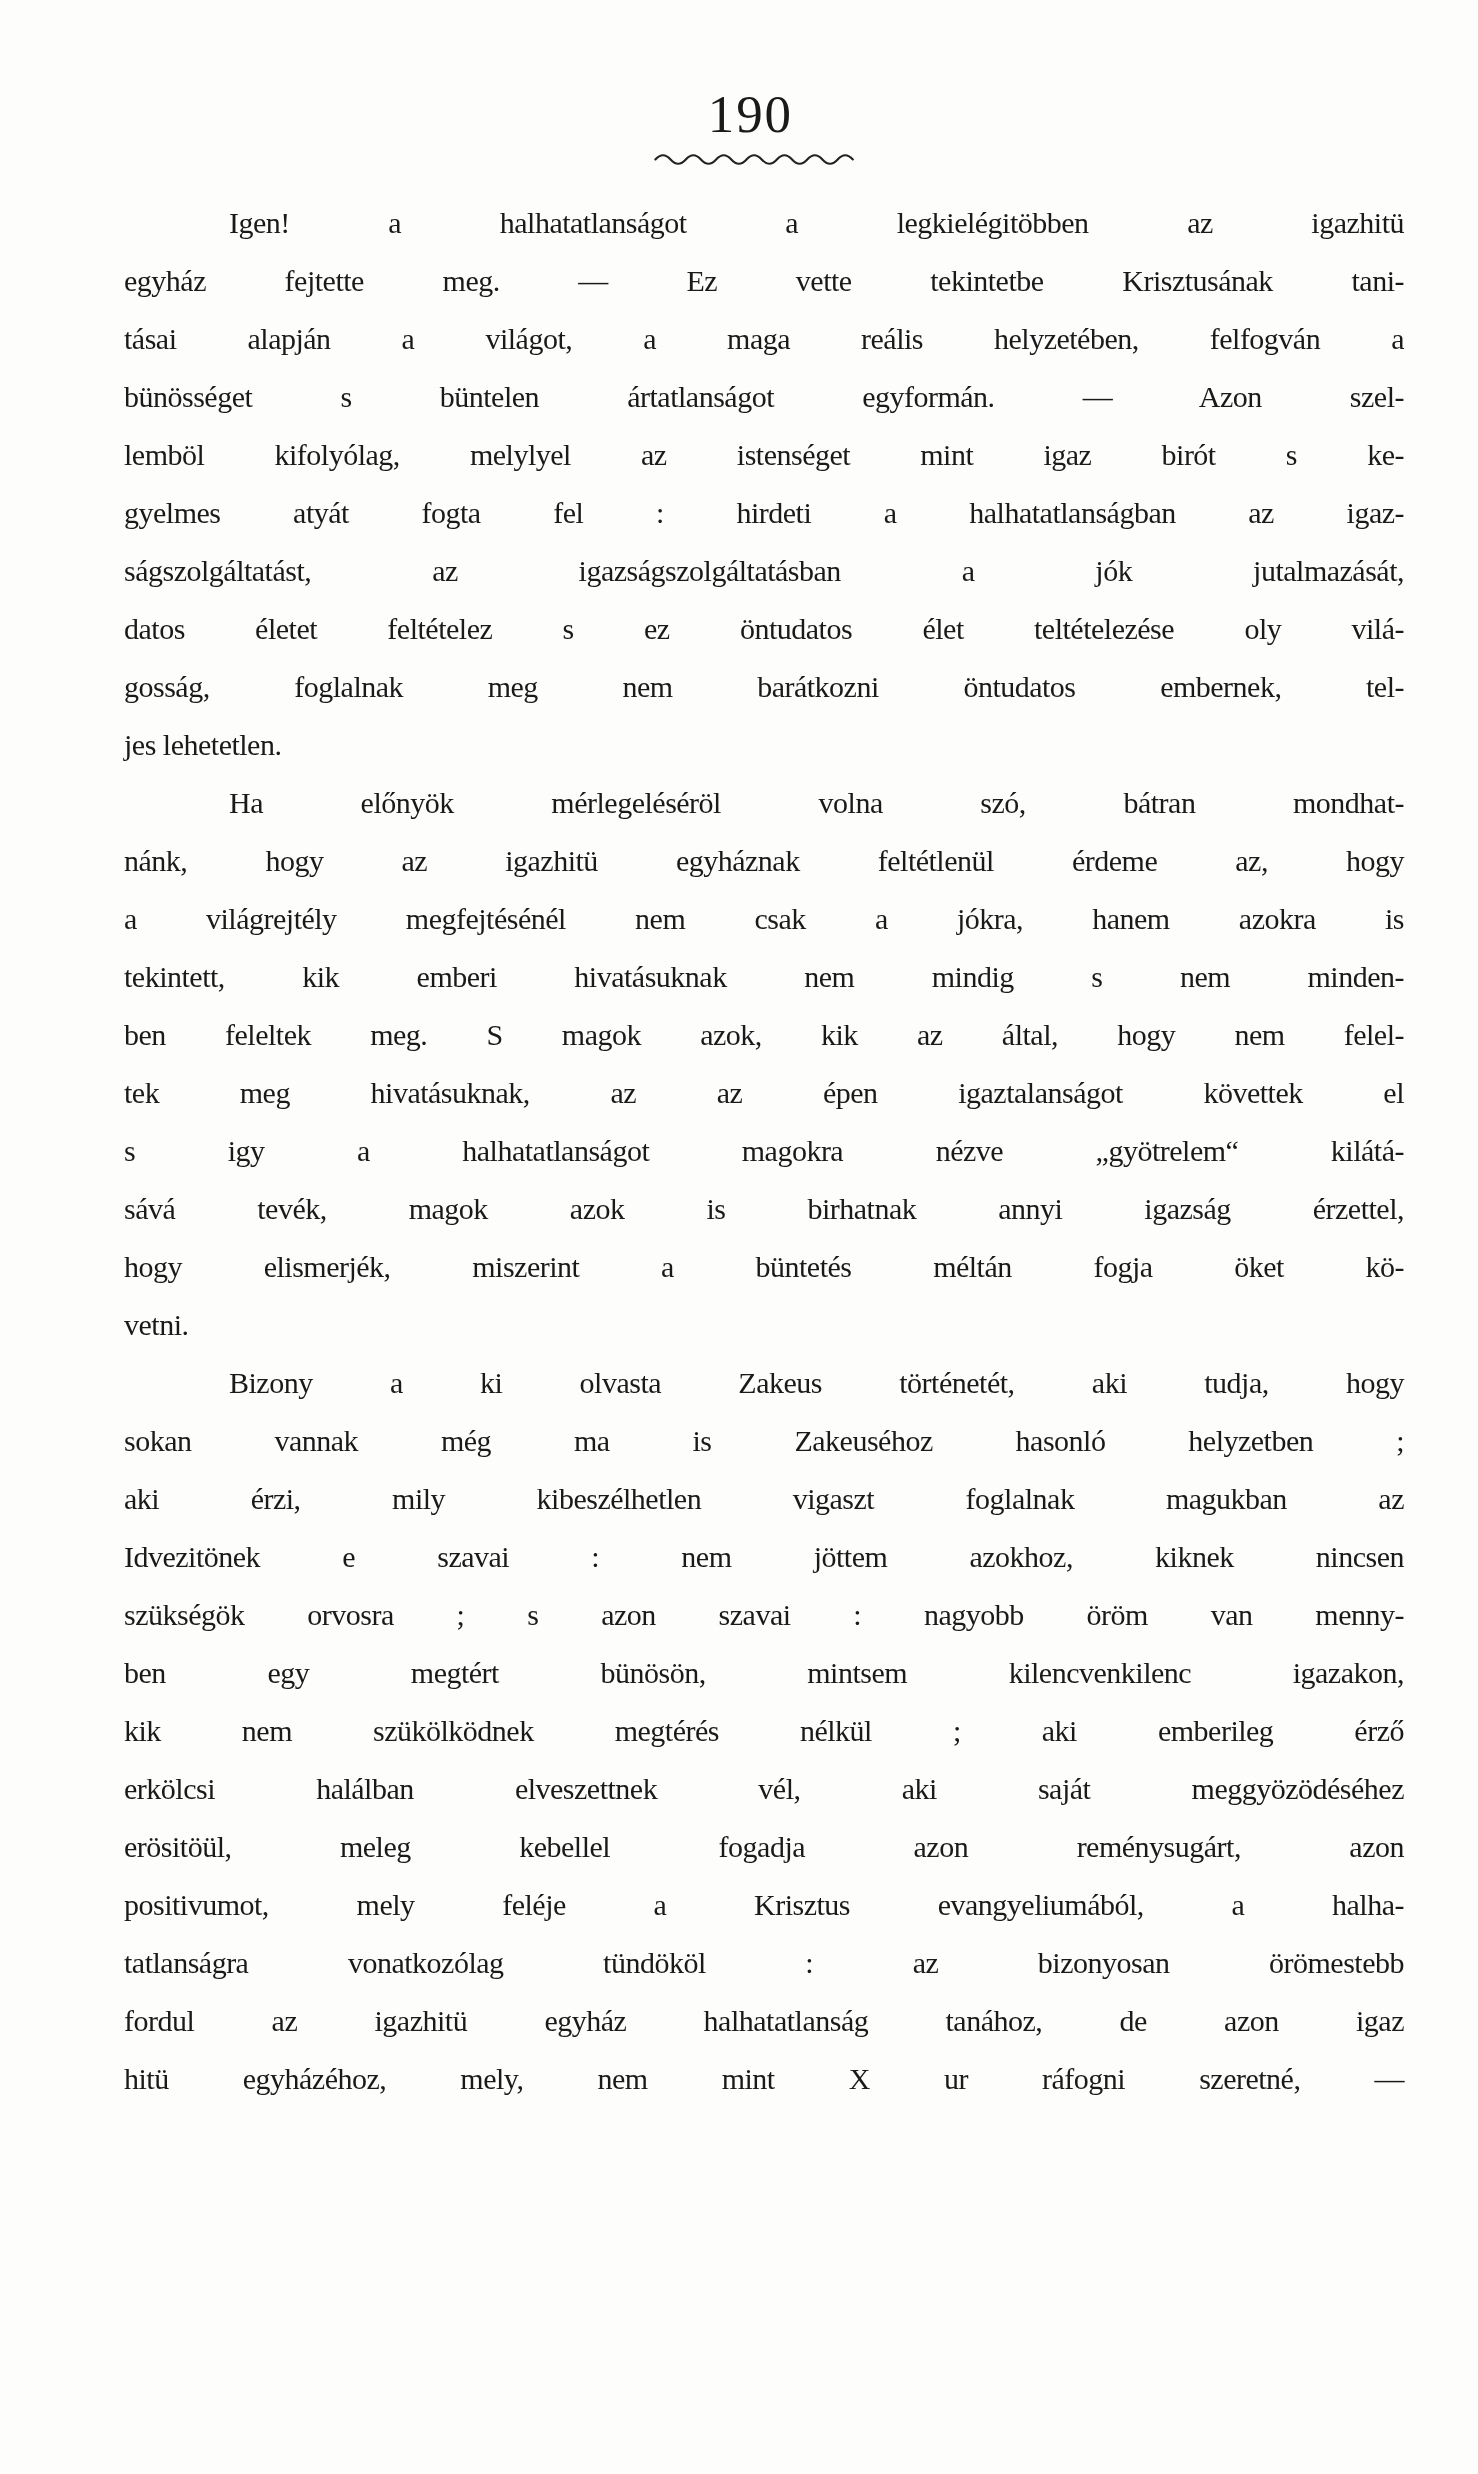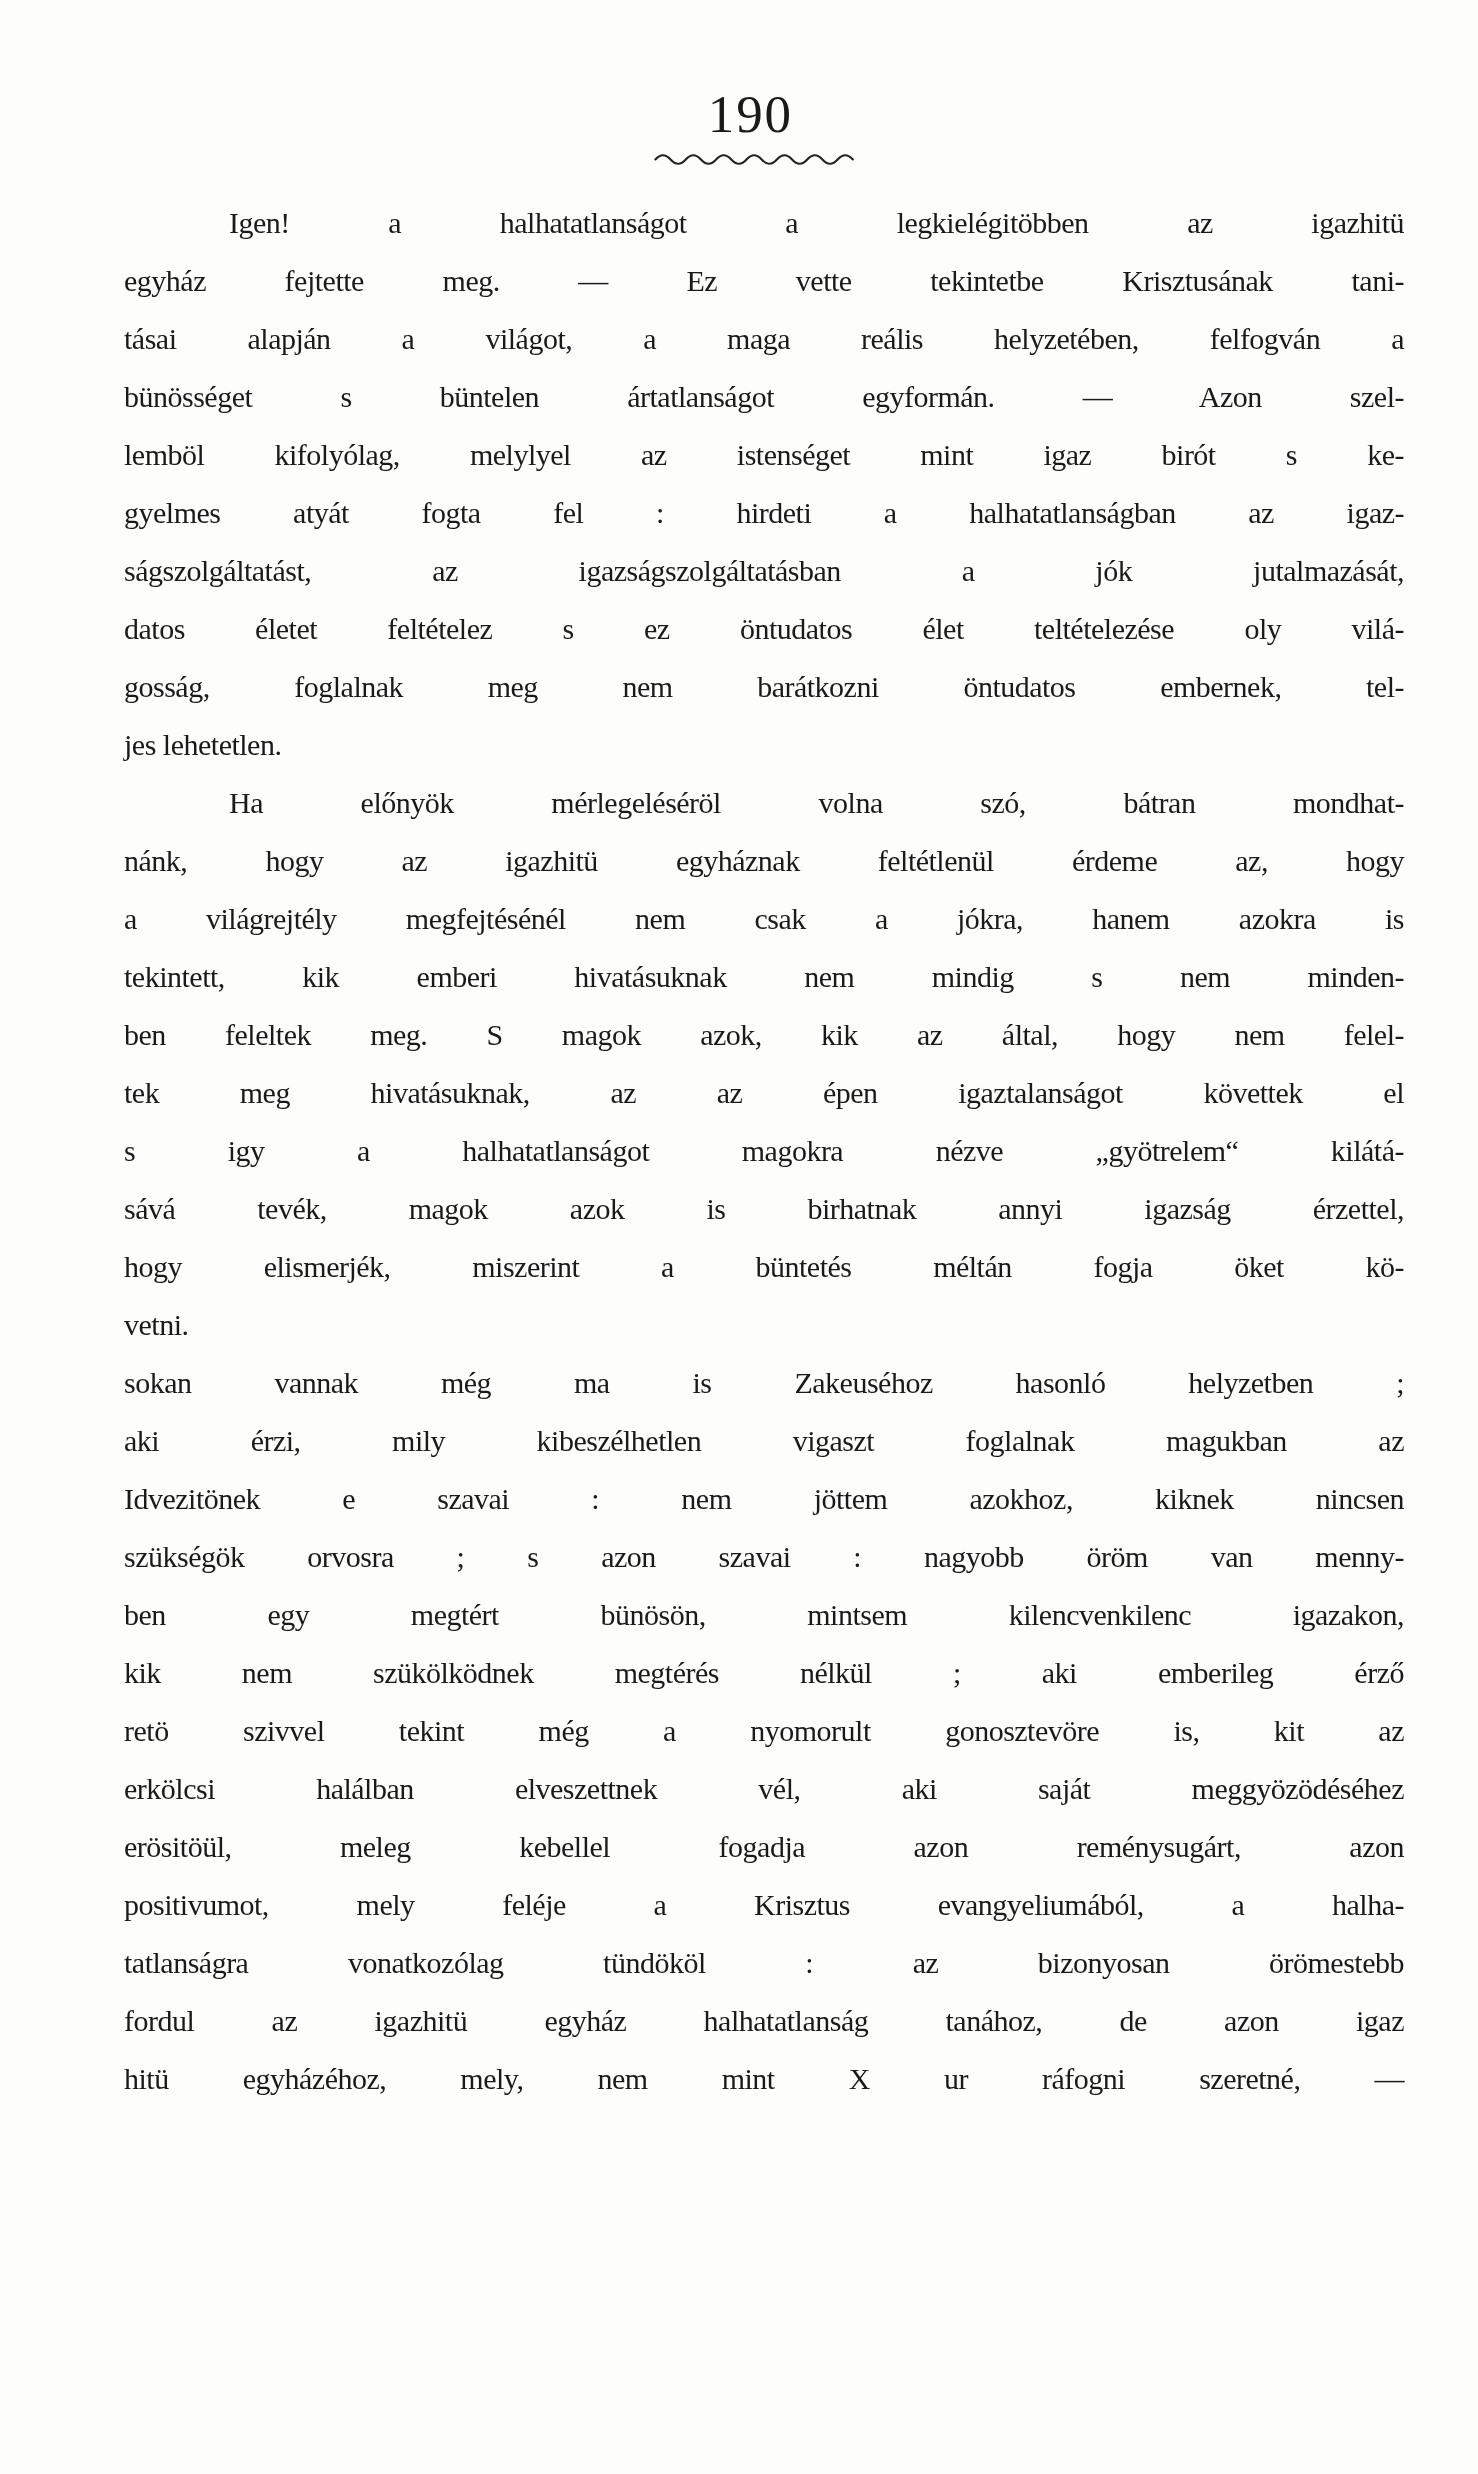--- a/index.html
+++ b/index.html
@@ -80,27 +80,27 @@
       <div class="line indent">Ha előnyök mérlegeléséröl volna szó, bátran mondhat-</div>
       <div class="line">nánk, hogy az igazhitü egyháznak feltétlenül érdeme az, hogy</div>
       <div class="line">a világrejtély megfejtésénél nem csak a jókra, hanem azokra is</div>
       <div class="line">tekintett, kik emberi hivatásuknak nem mindig s nem minden-</div>
       <div class="line">ben feleltek meg. S magok azok, kik az által, hogy nem felel-</div>
       <div class="line">tek meg hivatásuknak, az az épen igaztalanságot követtek el</div>
       <div class="line">s igy a halhatatlanságot magokra nézve „gyötrelem“ kilátá-</div>
       <div class="line">sává tevék, magok azok is birhatnak annyi igazság érzettel,</div>
       <div class="line">hogy elismerjék, miszerint a büntetés méltán fogja öket kö-</div>
       <div class="line flush">vetni.</div>
+      <div class="line indent">Bizony a ki olvasta Zakeus történetét, aki tudja, hogy</div>
       <div class="line">sokan vannak még ma is Zakeuséhoz hasonló helyzetben ;</div>
       <div class="line">aki érzi, mily kibeszélhetlen vigaszt foglalnak magukban az</div>
       <div class="line">Idvezitönek e szavai : nem jöttem azokhoz, kiknek nincsen</div>
       <div class="line">szükségök orvosra ; s azon szavai : nagyobb öröm van menny-</div>
       <div class="line">ben egy megtért bünösön, mintsem kilencvenkilenc igazakon,</div>
       <div class="line">kik nem szükölködnek megtérés nélkül ; aki emberileg érző</div>
-      <div class="line">retö szivvel tekint még a nyomorult gonosztevöre is, kit az</div>
       <div class="line">erkölcsi halálban elveszettnek vél, aki saját meggyözödéséhez</div>
       <div class="line">erösitöül, meleg kebellel fogadja azon reménysugárt, azon</div>
       <div class="line">positivumot, mely feléje a Krisztus evangyeliumából, a halha-</div>
       <div class="line">tatlanságra vonatkozólag tündököl : az bizonyosan örömestebb</div>
       <div class="line">fordul az igazhitü egyház halhatatlanság tanához, de azon igaz</div>
       <div class="line">hitü egyházéhoz, mely, nem mint X ur ráfogni szeretné, —</div>
     </div>
 
 </div>
 

